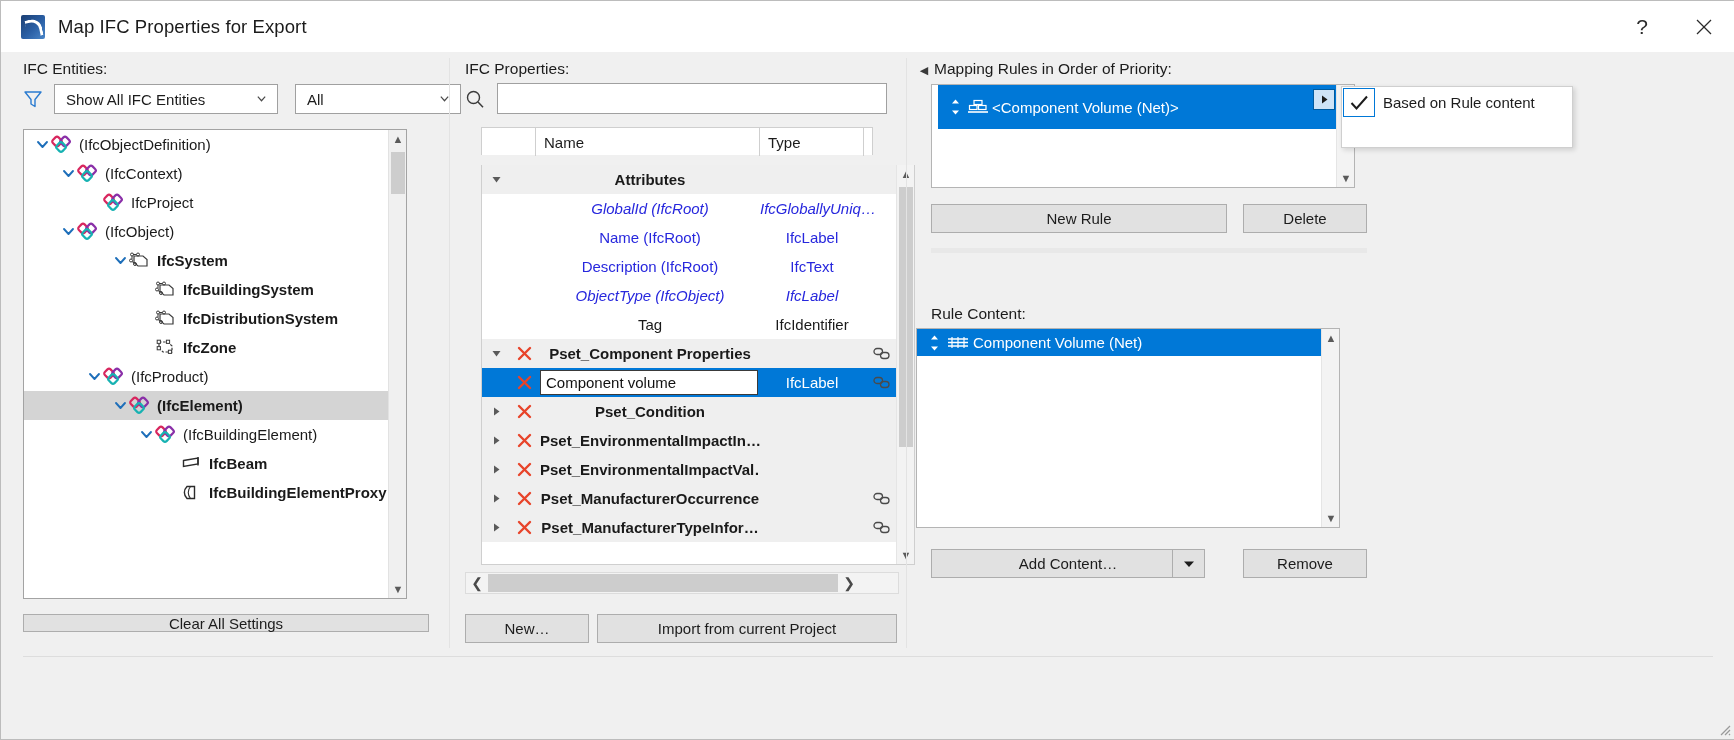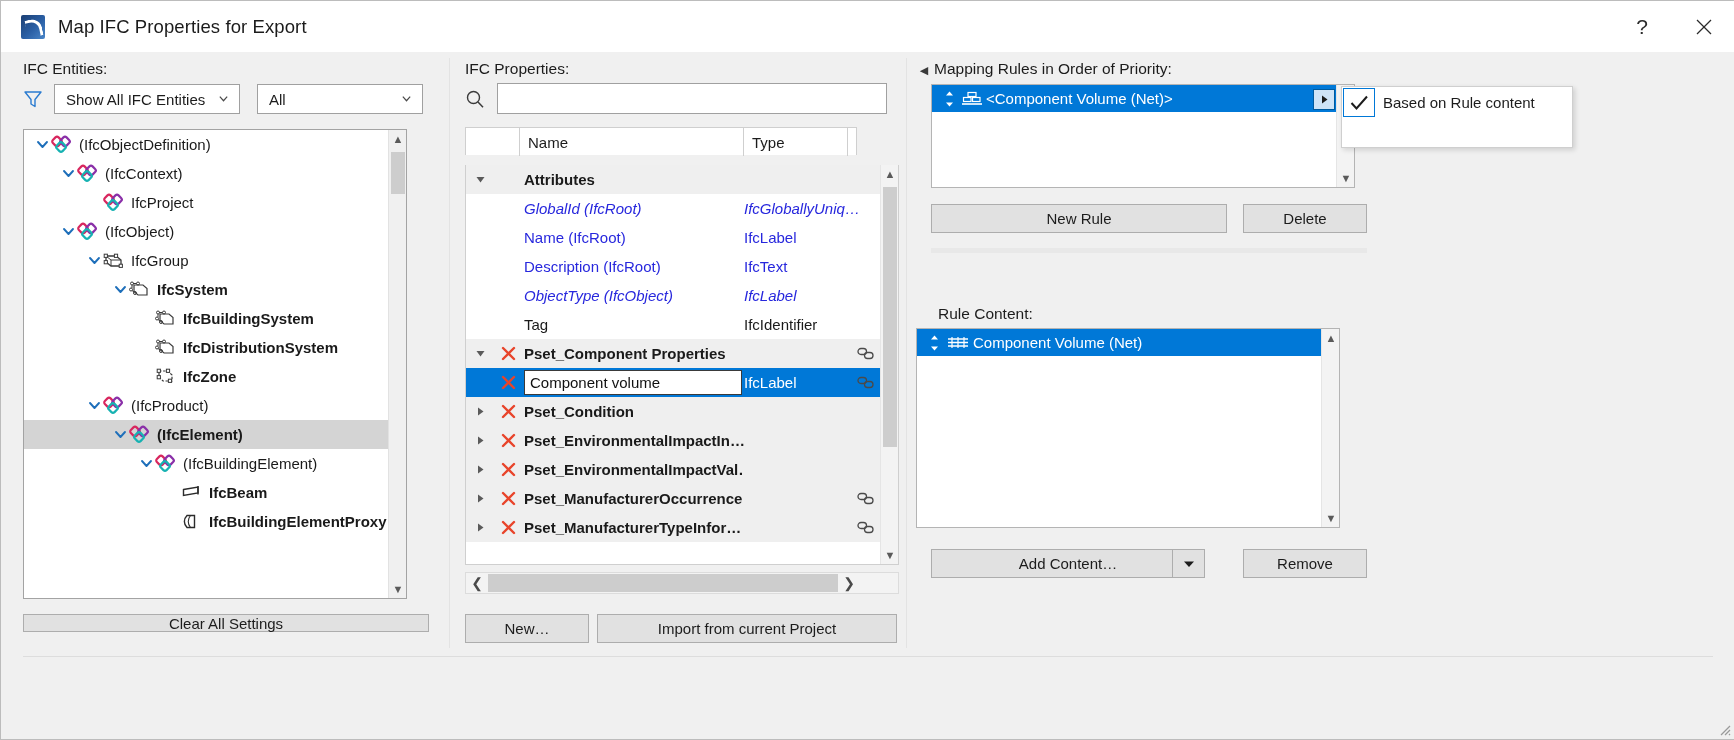--- a/index.html
+++ b/index.html
@@ -70,21 +70,21 @@
   .funnel { width: 20px; height: 20px; }
   .combo {
     height: 30px; background: #ffffff; border: 1px solid #a0a0a0;
     display: flex; align-items: center; padding-left: 11px;
     font-size: 15px; color: #1c1c1c; position: relative;
   }
   .combo .chev {
     position: absolute; right: 10px; top: 50%; transform: translateY(-55%);
     width: 11px; height: 11px;
   }
-  #combo-entities { width: 186px; padding-left: 11px; }
+  #combo-entities { width: 224px; padding-left: 11px; }
   #combo-all { width: 166px; margin-left: 6px; }
 
   .tree-box {
     position: absolute; left: 22px; top: 77px; width: 384px; height: 470px;
     background: #ffffff; border: 1px solid #a3a3a3; overflow: hidden;
   }
   .tree-inner { position: relative; width: 100%; height: 100%; }
   .tree-row {
     height: 29px; display: flex; align-items: center;
     font-size: 15px; color: #1a1a1a; white-space: nowrap;
@@ -118,21 +118,21 @@
   #mid-panel { position: absolute; left: 456px; top: 0; width: 456px; height: 609px; }
   #lbl-props { left: 8px; top: 8px; }
   .search-row { position: absolute; left: 8px; top: 31px; display: flex; align-items: center; gap: 12px; }
   .search-input {
     width: 390px; height: 31px; background: #ffffff; border: 1px solid #a0a0a0;
     font-size: 15px; color: #1c1c1c; padding: 0 8px; outline: none;
     font-family: "Liberation Sans", sans-serif;
   }
 
   .grid-box {
-    position: absolute; left: 8px; top: 75px; width: 392px; height: 473px;
+    position: absolute; left: 24px; top: 75px; width: 392px; height: 473px; text-align: center;
   }
   .grid-head {
     display: flex; height: 28px; background: #ffffff;
     border-left: 1px solid #cfcfcf; border-top: 1px solid #cfcfcf; border-right: 1px solid #cfcfcf;
   }
   .gh-cell {
     height: 28px; display: flex; align-items: center; padding-left: 8px;
     font-size: 15px; color: #1c1c1c; border-right: 1px solid #cfcfcf;
   }
   .gh-c0 { width: 54px; padding-left: 0; }
@@ -185,43 +185,43 @@
     position: absolute; left: 3px; top: 10px; width: 16px; height: 16px;
     display: flex; align-items: center; justify-content: center; color: #3a3a3a; font-size: 11px;
   }
   #lbl-rules { left: 21px; top: 8px; }
 
   .rules-box {
     position: absolute; left: 18px; top: 32px; width: 424px; height: 104px;
     background: #ffffff; border: 1px solid #b4b4b4;
   }
   .rule-row {
-    height: 27px; display: flex; align-items: center;
-    font-size: 15px; background: #0078d7; color: #ffffff; padding-left: 8px;
+    height: 44px; display: flex; align-items: center;
+    font-size: 15px; background: #0078d7; color: #ffffff; padding-left: 8px; margin-left: 6px;
   }
   .rule-row .updown { width: 18px; display: flex; align-items: center; justify-content: center; }
   .rule-row .rico { width: 28px; display: flex; align-items: center; justify-content: center; }
   .rules-scroll {
     position: absolute; right: 0; top: 0; width: 18px; height: 100%;
     background: #f3f3f3; border-left: 1px solid #e5e5e5;
   }
   .dd-caret-btn {
     position: absolute; right: 19px; top: 4px; width: 22px; height: 21px;
     background: #cfe4f7; border: 1.5px solid #005a9e;
     display: flex; align-items: center; justify-content: center;
   }
 
   #btn-new-rule { left: 18px; top: 152px; width: 296px; height: 29px; }
   #btn-delete { left: 330px; top: 152px; width: 124px; height: 29px; }
 
   .gripper {
     position: absolute; left: 18px; top: 196px; width: 436px; height: 5px;
     background: #e8e8e8;
   }
-  #lbl-rule-content { left: 18px; top: 253px; margin-left: 7px; }
+  #lbl-rule-content { left: 18px; top: 253px; }
 
   .content-box {
     position: absolute; left: 3px; top: 276px; width: 424px; height: 200px;
     background: #ffffff; border: 1px solid #b4b4b4;
   }
   .content-row {
     height: 27px; display: flex; align-items: center;
     font-size: 15px; background: #0078d7; color: #ffffff; padding-left: 8px;
   }
   .content-row .updown { width: 18px; display: flex; align-items: center; justify-content: center; }
@@ -347,37 +347,20 @@
                 <svg width="13" height="13" viewBox="0 0 13 13">
                   <polyline points="2,4 6.5,9 11,4" fill="none" stroke="#1e6fba" stroke-width="1.9" stroke-linecap="round" stroke-linejoin="round"></polyline>
                 </svg>
               </span>
               <span class="ico"><svg width="21" height="19" viewBox="0 0 21 19">
                   <rect x="2" y="2.5" width="8" height="8" rx="2.2" fill="none" stroke="#d8265e" stroke-width="2.2" transform="rotate(45 6 6.5)"></rect>
                   <rect x="10" y="2.5" width="8" height="8" rx="2.2" fill="none" stroke="#8a2fa8" stroke-width="2.2" transform="rotate(45 14 6.5)"></rect>
                   <rect x="6" y="8" width="8" height="8" rx="2.2" fill="none" stroke="#17b2b2" stroke-width="2.2" transform="rotate(45 10 12)"></rect>
                 </svg></span>
               <span class="">(IfcObject)</span>
-            </div>
-            <div class="tree-row">
-              <span style="width: 62px; flex: 0 0 auto;"></span>
-              <span class="exp">
-                <svg width="13" height="13" viewBox="0 0 13 13">
-                  <polyline points="2,4 6.5,9 11,4" fill="none" stroke="#1e6fba" stroke-width="1.9" stroke-linecap="round" stroke-linejoin="round"></polyline>
-                </svg>
-              </span>
-              <span class="ico"><svg width="21" height="19" viewBox="0 0 21 19">
-                  <path d="M3 5 L13 5 L18 9 L18 15 L8 15 L3 11 Z" fill="none" stroke="#3a3a3a" stroke-width="1.3"></path>
-                  <path d="M3 5 L8 9 L18 9 M8 9 L8 15" fill="none" stroke="#3a3a3a" stroke-width="1"></path>
-                  <rect x="1.2" y="3.2" width="3.2" height="3.2" fill="#fff" stroke="#3a3a3a" stroke-width="1"></rect>
-                  <rect x="11.4" y="3.2" width="3.2" height="3.2" fill="#fff" stroke="#3a3a3a" stroke-width="1"></rect>
-                  <rect x="1.2" y="9.6" width="3.2" height="3.2" fill="#fff" stroke="#3a3a3a" stroke-width="1"></rect>
-                  <rect x="16.2" y="13.2" width="3.2" height="3.2" fill="#fff" stroke="#3a3a3a" stroke-width="1"></rect>
-                </svg></span>
-              <span class="">IfcGroup</span>
             </div>
             <div class="tree-row">
               <span style="width: 88px; flex: 0 0 auto;"></span>
               <span class="exp">
                 <svg width="13" height="13" viewBox="0 0 13 13">
                   <polyline points="2,4 6.5,9 11,4" fill="none" stroke="#1e6fba" stroke-width="1.9" stroke-linecap="round" stroke-linejoin="round"></polyline>
                 </svg>
               </span>
               <span class="ico"><svg width="21" height="19" viewBox="0 0 21 19">
                   <path d="M5 5 L14 5 L18 8.5 L18 15 L9 15 L5 11.5 Z" fill="none" stroke="#3a3a3a" stroke-width="1.2"></path>

